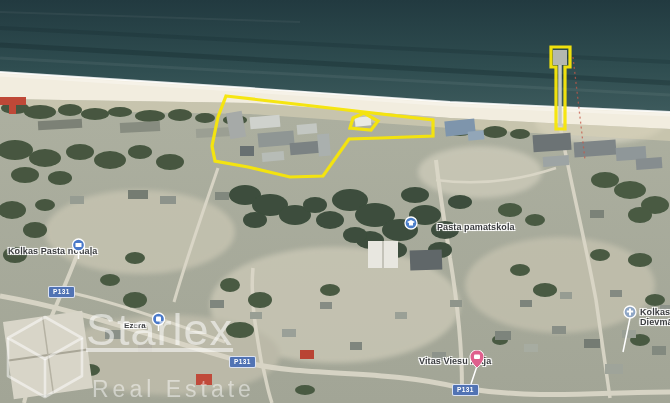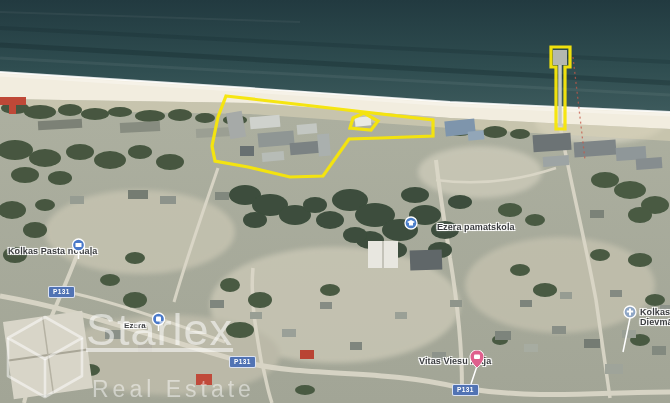--- a/index.html
+++ b/index.html
@@ -240,21 +240,21 @@
     <line x1="6.5" y1="10" x2="6.5" y2="19" stroke="#fff" stroke-width="1.5"></line>
     <circle cx="6.5" cy="7" r="6" fill="#4a79c9" stroke="#fff" stroke-width="1.3"></circle>
     <rect x="4" y="4.5" width="5" height="5" rx="1" fill="#fff"></rect>
   </svg>
 
   <svg class="pin" style="left:404px;top:216px;" width="14" height="14" viewBox="0 0 14 14">
     <circle cx="7" cy="7" r="6" fill="#4b7ec9" stroke="#fff" stroke-width="1.3"></circle>
     <polygon points="7,4 11,6 7,8 3,6" fill="#fff"></polygon>
     <rect x="5" y="7" width="4" height="2.5" fill="#fff"></rect>
   </svg>
-  <div class="maplabel" style="left:437px;top:222px;">Ezera pamatskola</div>
+  <div class="maplabel" style="left:437px;top:222px;">Pasta pamatskola</div>
 
   <div class="maplabel" style="left:419px;top:356px;">Vitas Viesu māja</div>
   <svg class="pin" style="left:466px;top:350px;" width="18" height="36" viewBox="0 0 18 36">
     <line x1="11" y1="16" x2="5" y2="34" stroke="#fff" stroke-width="1.5"></line>
     <path d="M11 0C7.1 0 4 3.1 4 7c0 5 7 11 7 11s7-6 7-11c0-3.9-3.1-7-7-7z" fill="#df5f8d" stroke="#fff" stroke-width="1"></path>
     <rect x="8" y="4.5" width="6" height="4.5" rx="1" fill="#fff"></rect>
   </svg>
 
   <svg class="pin" style="left:620px;top:304px;" width="18" height="50" viewBox="0 0 18 50">
     <line x1="10" y1="14" x2="3" y2="48" stroke="#fff" stroke-width="1.5"></line>

